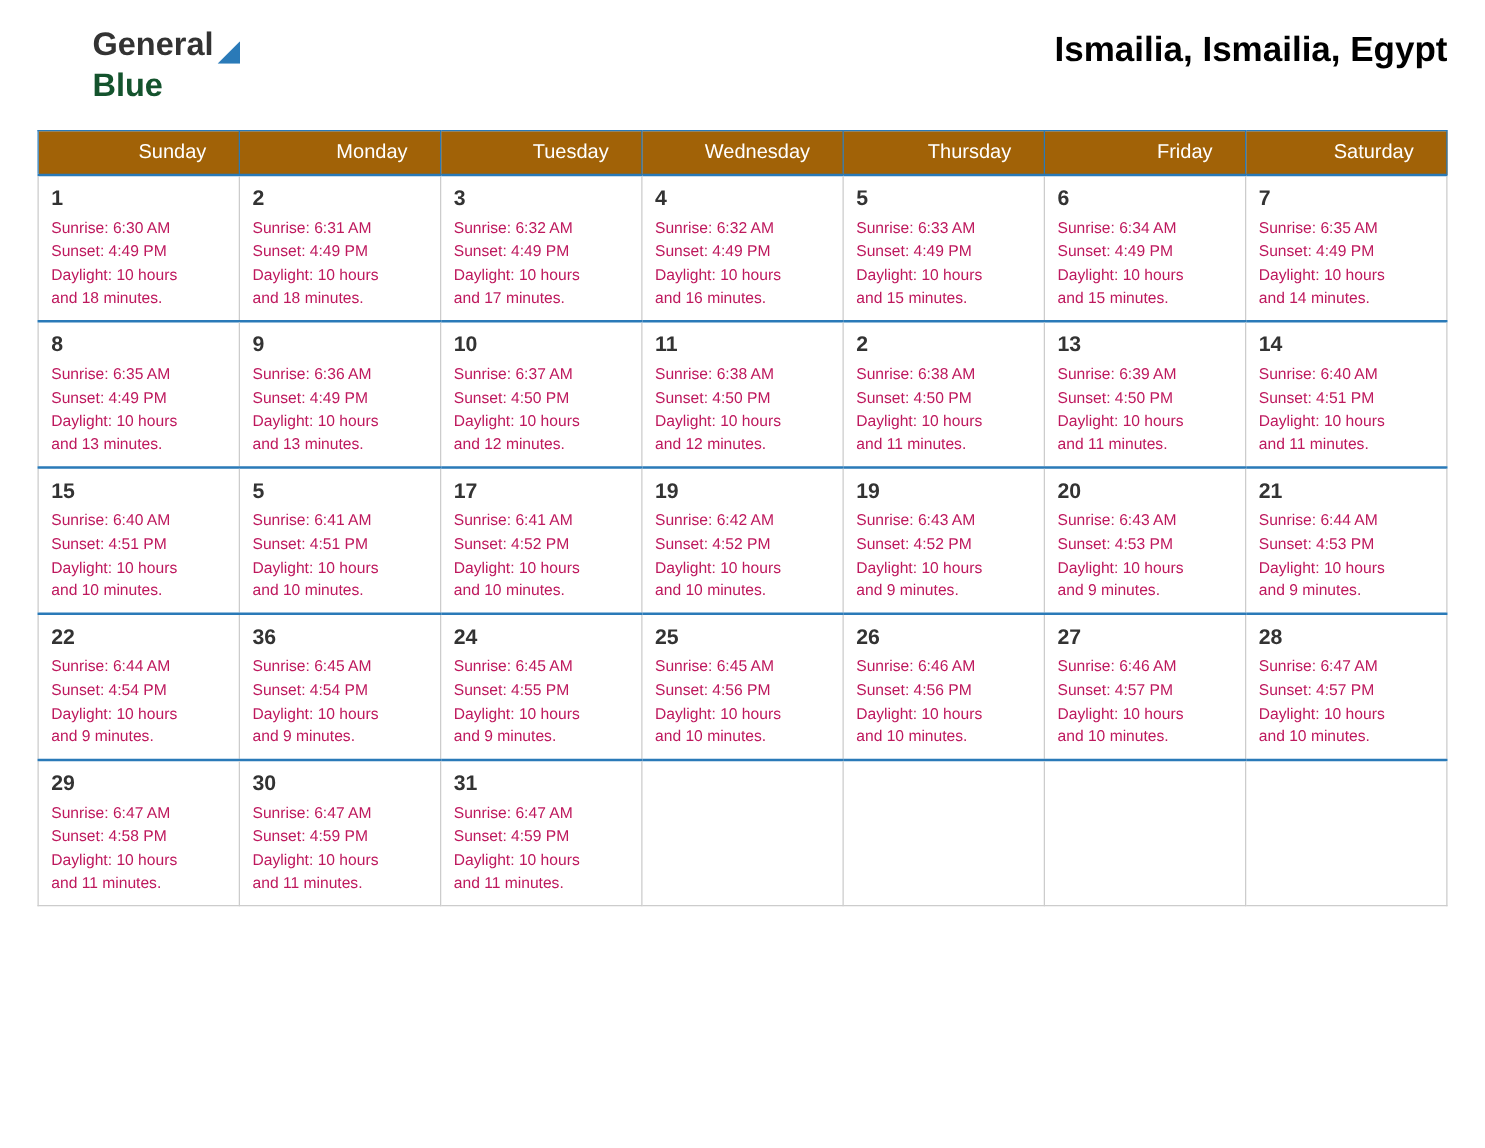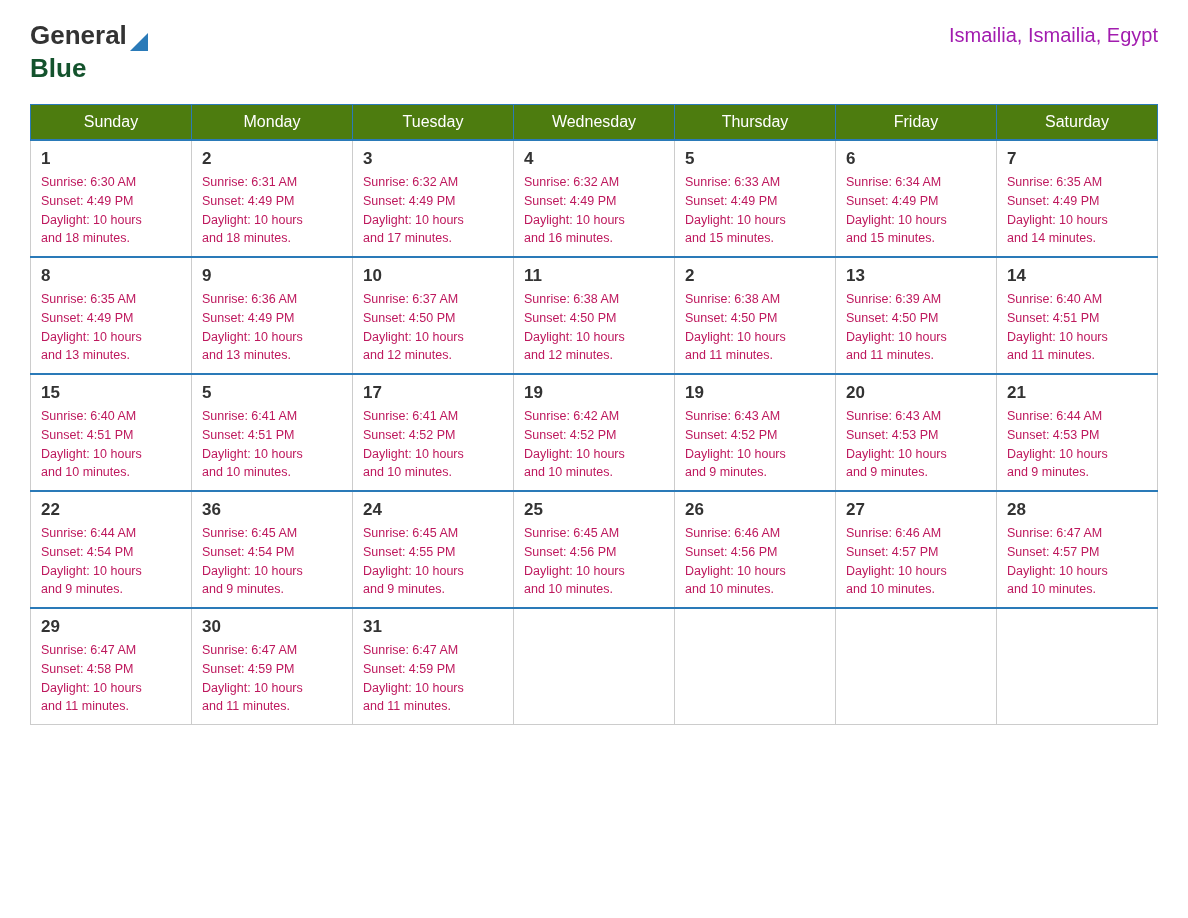--- a/index.html
+++ b/index.html
@@ -8,20 +8,21 @@
       background: #fff;
       padding: 20px 30px;
       width: 1188px;
       min-height: 918px;
     }
     .header-row {
       display: flex;
       justify-content: space-between;
       align-items: flex-start;
       margin-bottom: 20px;
+      margin-left: 44px;
     }
     .logo-text-general {
       font-size: 26px;
       font-weight: bold;
       color: #333;
     }
     .logo-blue {
       font-size: 26px;
       font-weight: bold;
       color: #14532d;
@@ -38,34 +39,35 @@
     .title-section {
       text-align: right;
     }
     .month-title {
       font-size: 52px;
       font-weight: bold;
       color: #333;
       line-height: 1.1;
     }
     .location-title {
-      font-size: 20px;
-      color: #a21caf;
+      font-size: 28px;
+      color: #000000;
       margin-top: 4px;
+      font-weight: bold;
     }
     .calendar-table {
       width: 100%;
       border-collapse: collapse;
       table-layout: fixed;
     }
     .calendar-table th {
-      background-color: #4d7c0f;
+      background-color: #a16207;
       color: #fff;
-      text-align: center;
-      padding: 8px 10px;
+      text-align: right;
+      padding: 8px 26px;
       font-size: 16px;
       font-weight: normal;
       border: 1px solid #2a7ab8;
     }
     .calendar-table td {
       vertical-align: top;
       padding: 8px 10px;
       border: 1px solid #ccc;
       font-size: 13px;
       color: #333;

